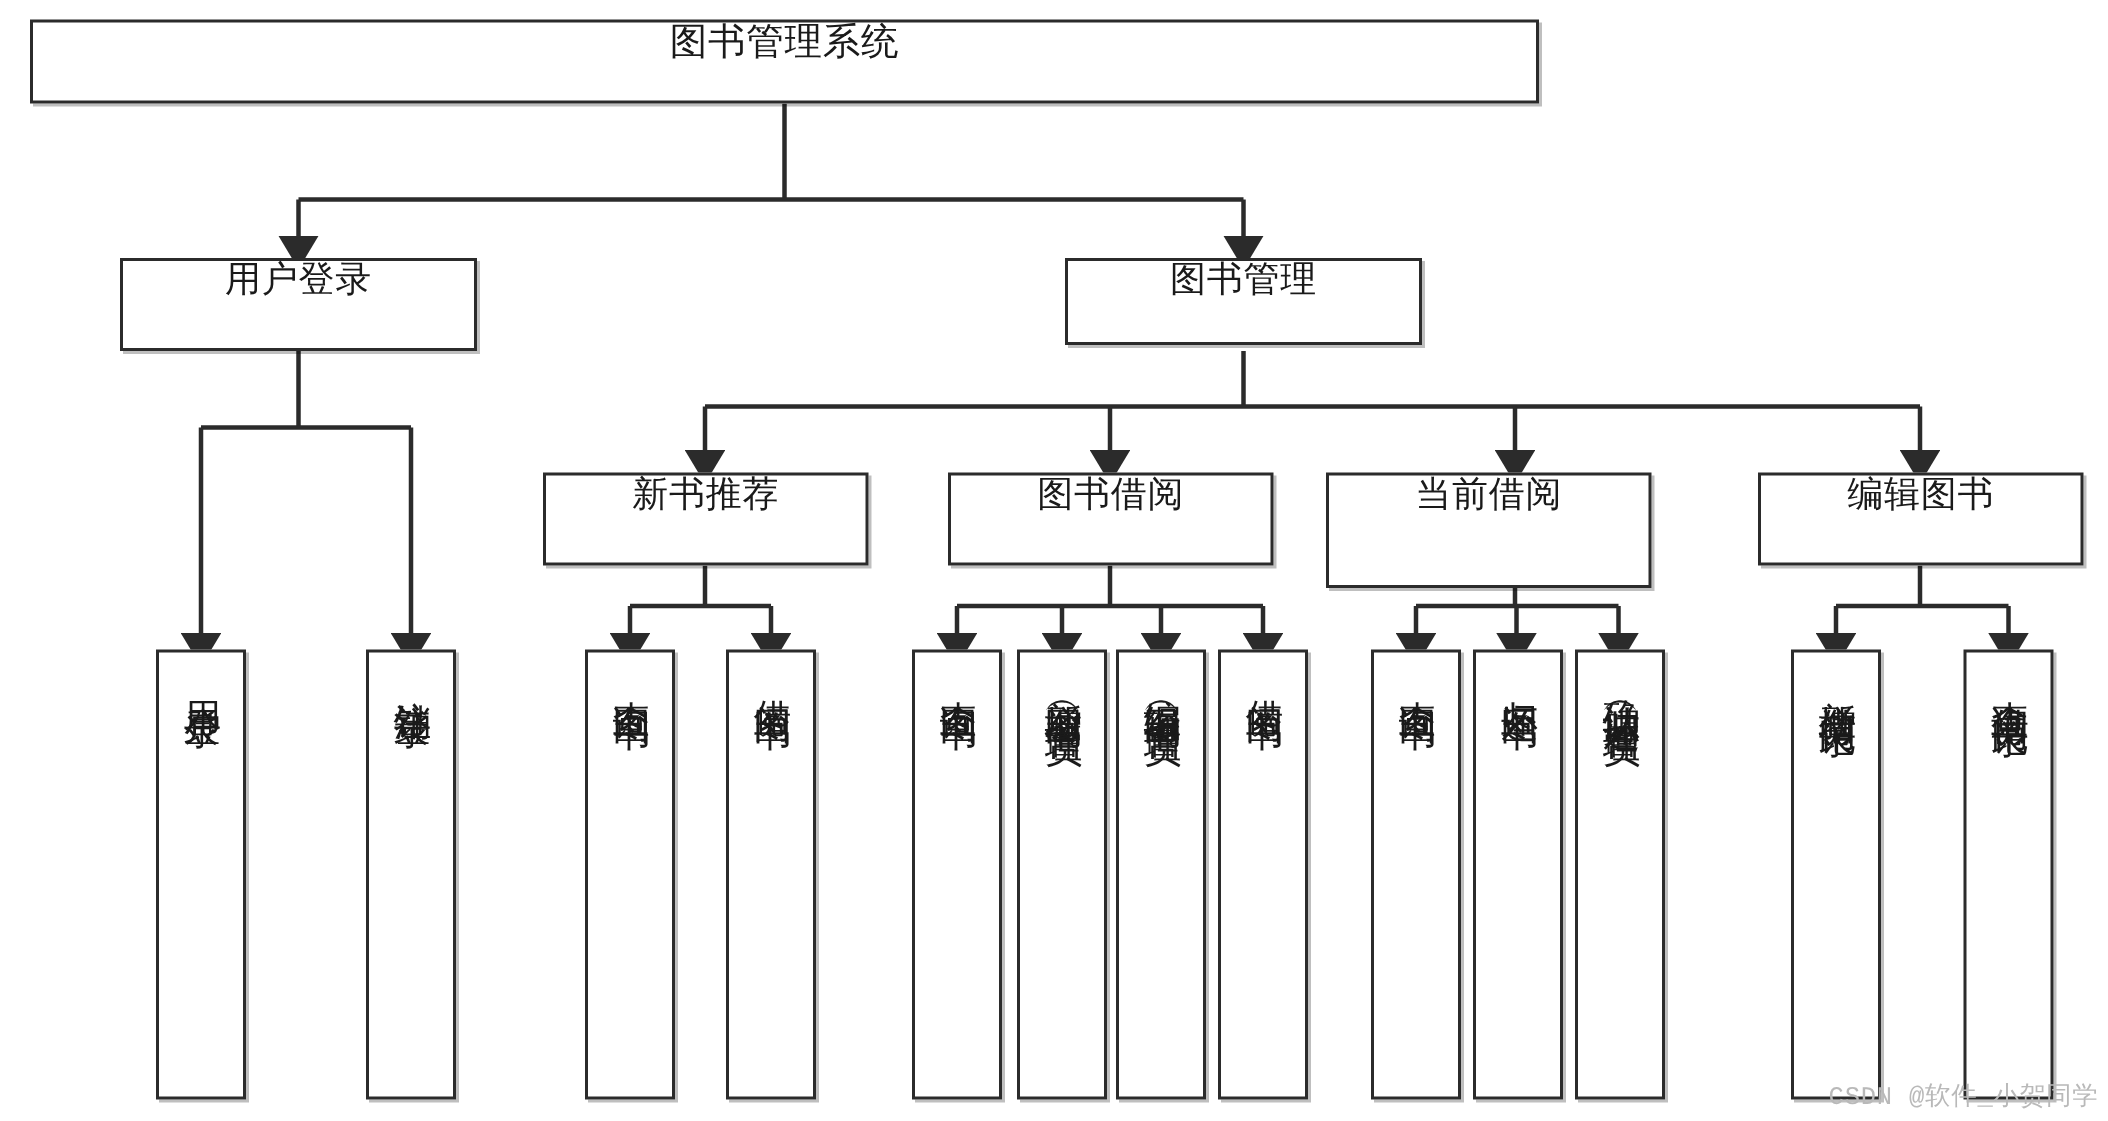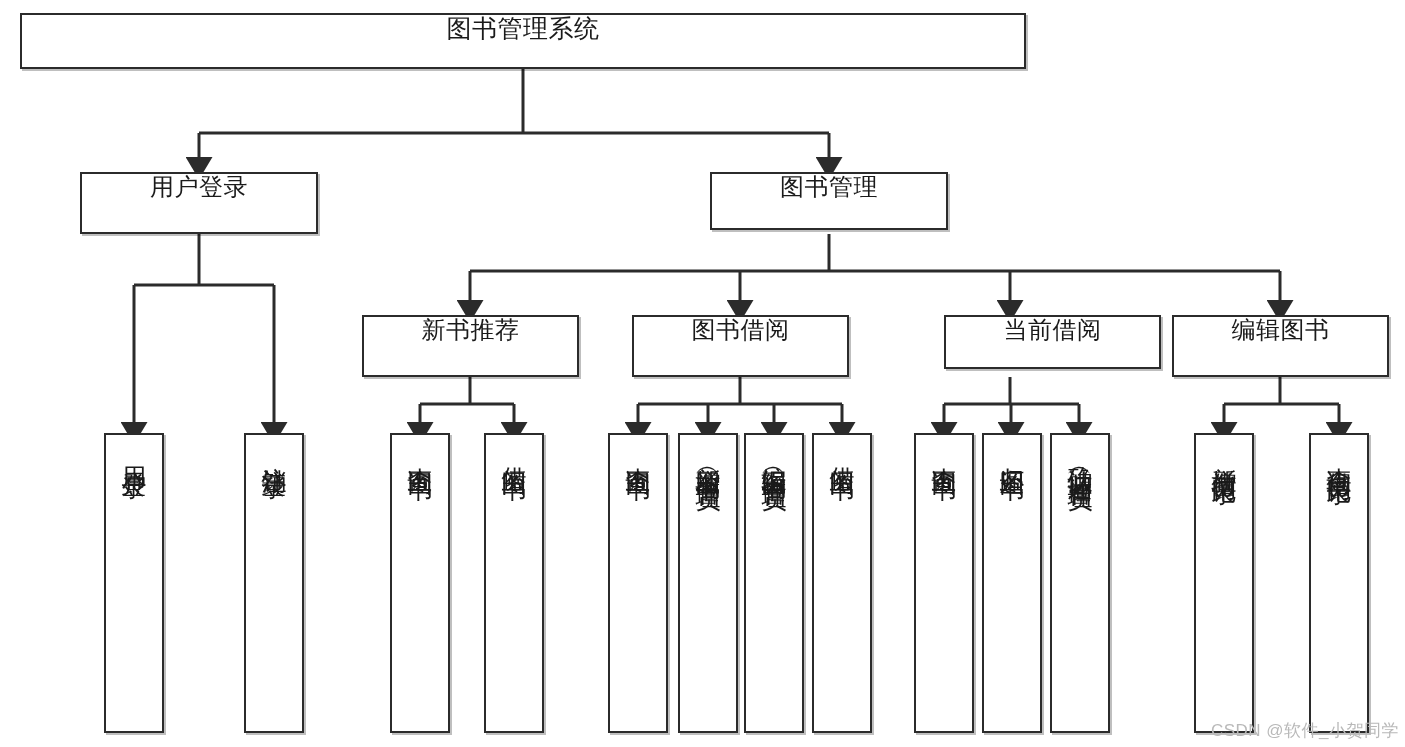--- a/index.html
+++ b/index.html
@@ -24,21 +24,21 @@
   .node.horiz .lbl{writing-mode:horizontal-tb;font-size:24px;}
   .node.vert{align-items:flex-start;justify-content:center;padding-top:12px;}
   .node.vert .lbl{
     writing-mode:vertical-rl;text-orientation:upright;
     font-size:25px;letter-spacing:3px;line-height:1.0;
   }
   #root-node .lbl{font-size:25px;}
   #watermark{
     position:absolute;right:6px;bottom:5px;
     font-size:17px;color:#b9b9b9;letter-spacing:0.5px;
-    white-space:nowrap;user-select:none;
+    white-space:nowrap;user-select:none;font-family:Liberation Mono, monospace;
   }
 </style>
 </head>
 <body>
 
 <div id="diagram-root">
 
   <svg id="edges" viewBox="0 0 1405 747" xmlns="http://www.w3.org/2000/svg">
     <defs>
       <marker id="arrow" markerWidth="9" markerHeight="9" refX="1" refY="4.5" orient="auto" markerUnits="strokeWidth">
@@ -102,21 +102,21 @@
   </div>
 
   <div class="node horiz" style="left:362px;top:315px;width:217px;height:62px;">
     <span class="lbl">新书推荐</span>
   </div>
 
   <div class="node horiz" style="left:632px;top:315px;width:217px;height:62px;">
     <span class="lbl">图书借阅</span>
   </div>
 
-  <div class="node horiz" style="left:944px;top:315px;width:217px;height:54px;">
+  <div class="node horiz" style="left:884px;top:315px;width:217px;height:77px;">
     <span class="lbl">当前借阅</span>
   </div>
 
   <div class="node horiz" style="left:1172px;top:315px;width:217px;height:62px;">
     <span class="lbl">编辑图书</span>
   </div>
 
   <div class="node vert" style="left:104px;top:433px;width:60px;height:300px;">
     <span class="lbl">用户登录</span>
   </div>

